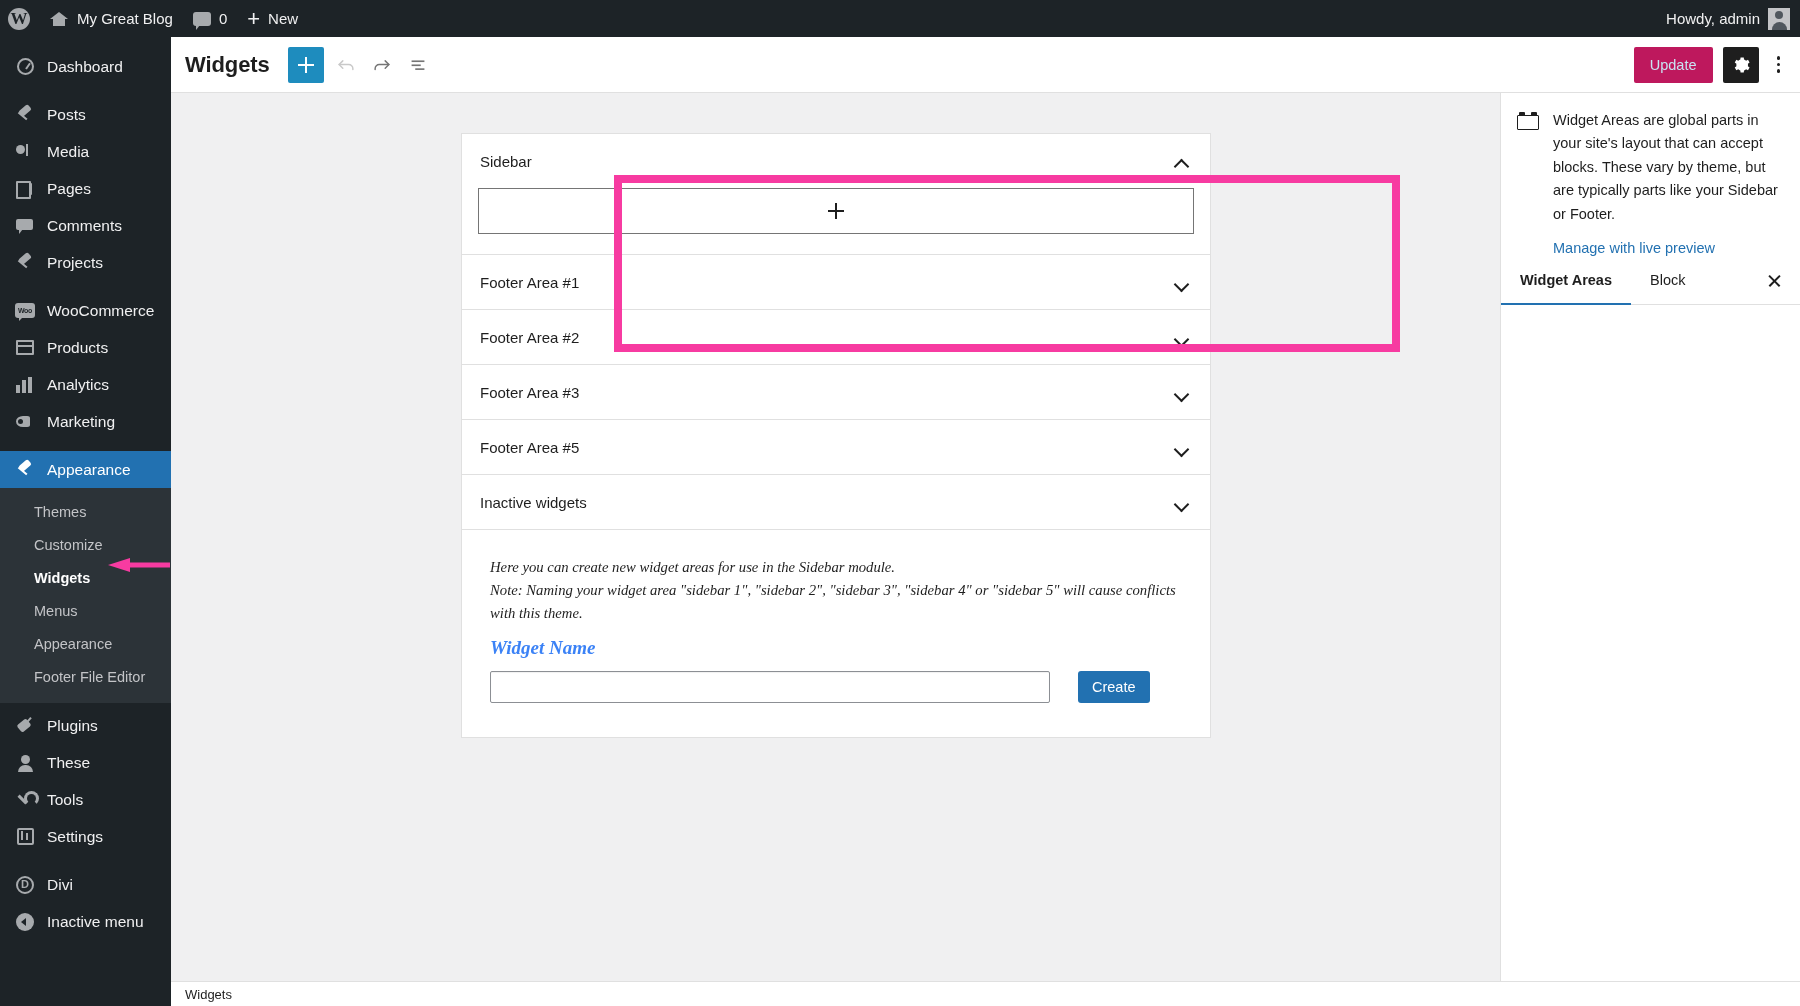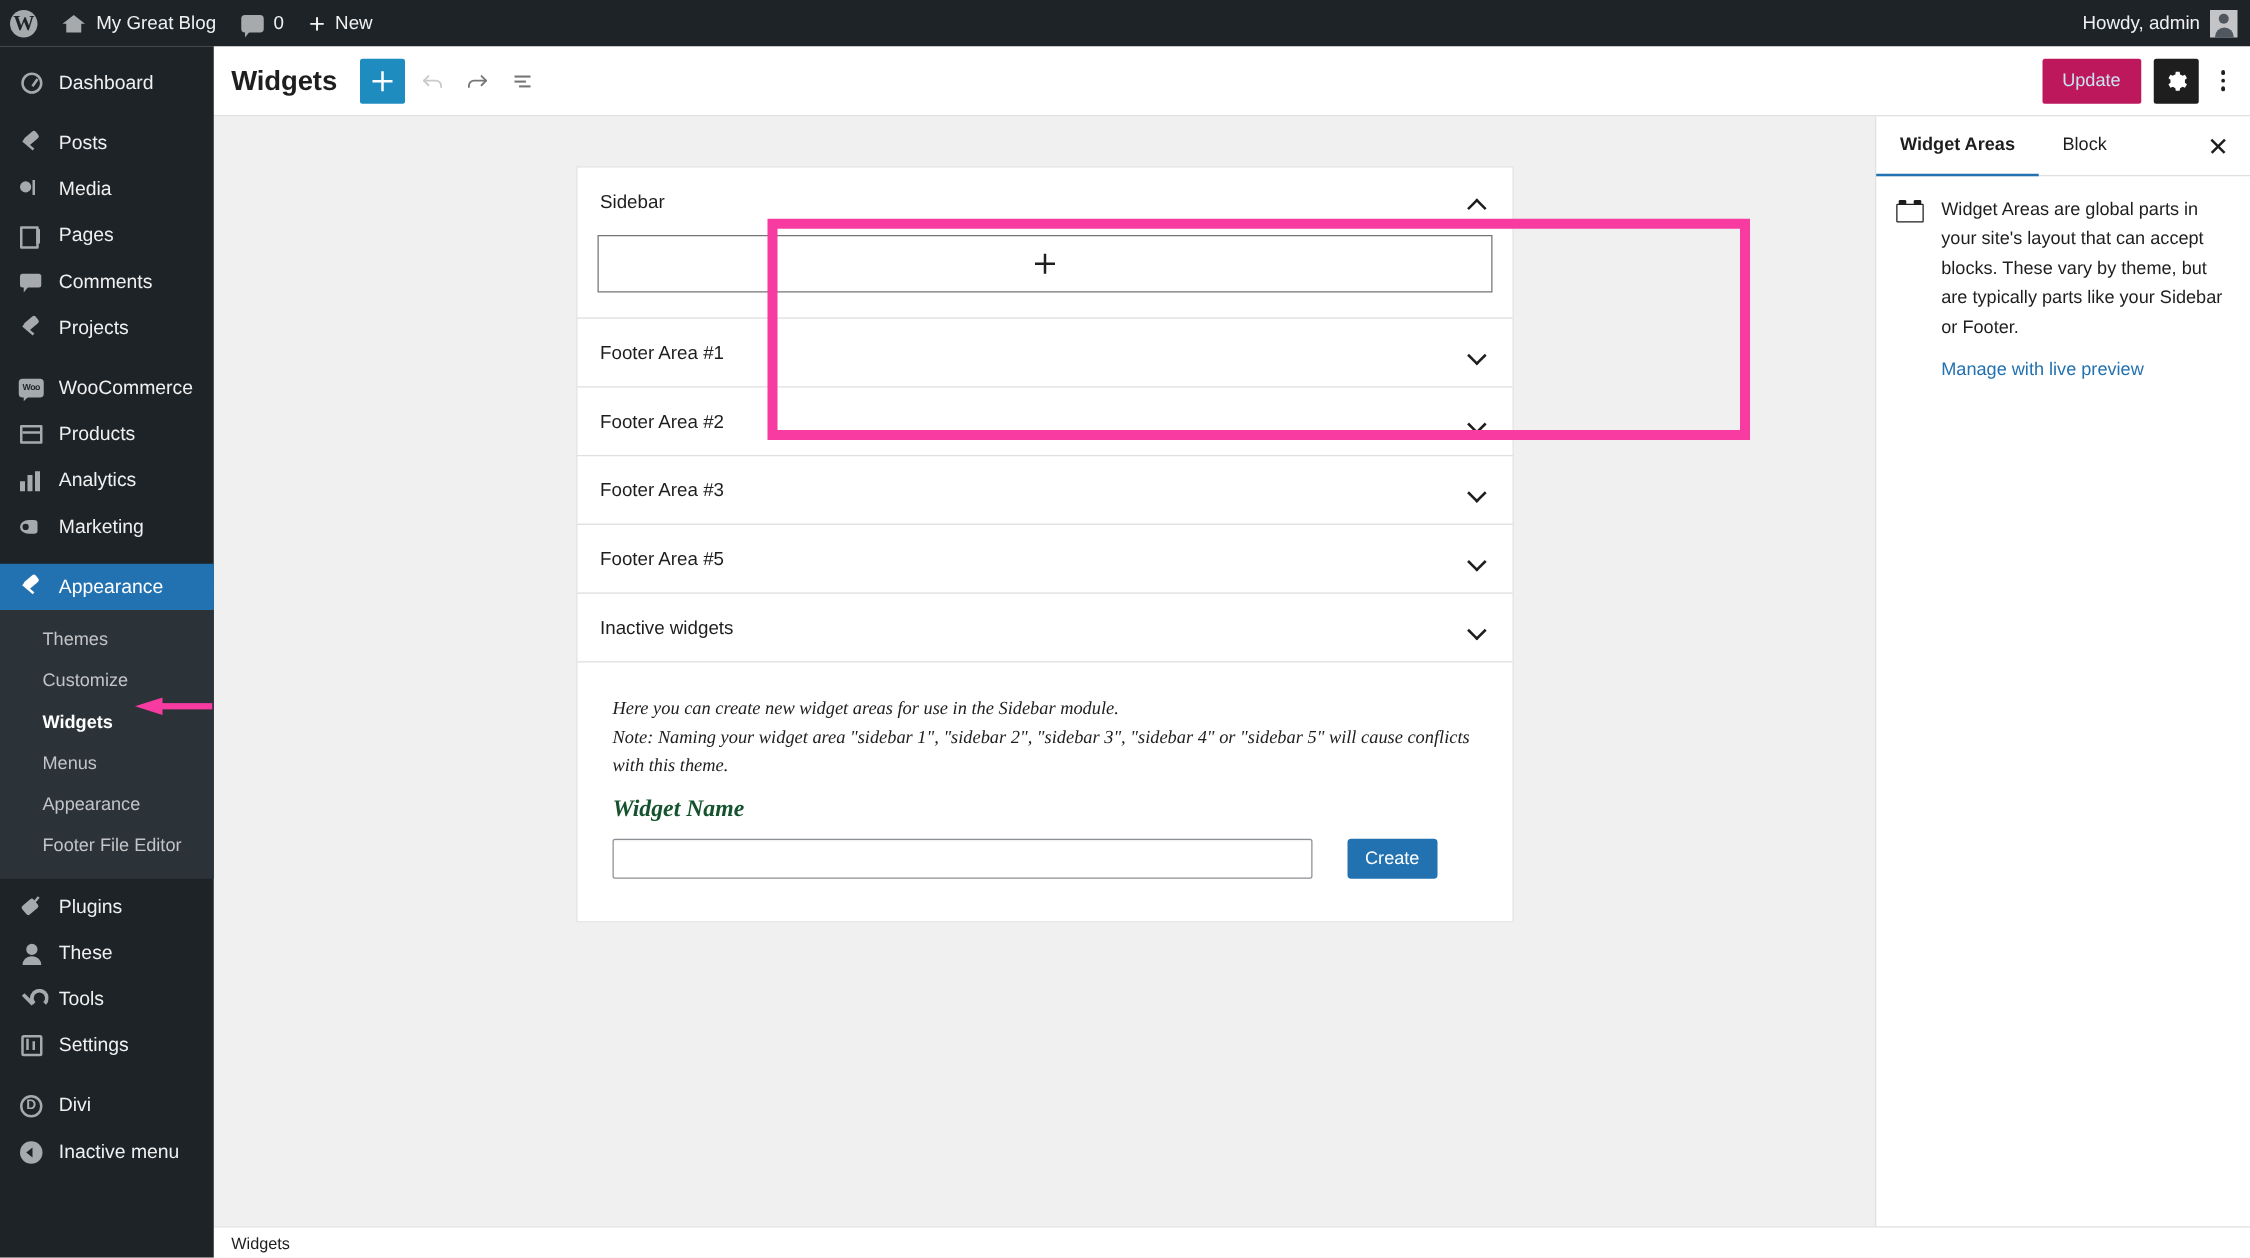--- a/index.html
+++ b/index.html
@@ -240,21 +240,21 @@
     background: #fff; border: 1px solid #e0e0e0; padding: 26px 28px 34px 28px;
   }
   .ca-note {
     font-family: "Liberation Serif", serif;
     font-style: italic; font-size: 14.7px; color: #1e1e1e;
     line-height: 1.55; max-width: 690px;
   }
   .ca-label {
     font-family: "Liberation Serif", serif;
     font-style: italic; font-weight: bold;
-    font-size: 19px; color: #14532d; margin-top: 13px; margin-bottom: 12px;
+    font-size: 19px; color: #3b82f6; margin-top: 13px; margin-bottom: 12px;
   }
   .ca-row { display: flex; gap: 28px; }
   #widget-name-input {
     width: 560px; height: 32px;
     border: 1px solid #8c8f94; background: #fff; border-radius: 2px;
     padding: 0 8px; font-size: 14px;
     font-family: "Liberation Sans", sans-serif;
     box-shadow: 0 1px 1px rgba(0,0,0,0.06) inset;
   }
   #btn-create {
@@ -593,40 +593,40 @@
           <button id="btn-create">Create</button>
         </div>
       </div>
 
     </div>
 
     <div id="pink-highlight"></div>
   </div>
 
   <div id="inspector">
+    <div id="inspector-body">
+      <div class="ia-icon">
+        <span class="wa-glyph">
+          <span class="tab-l"></span><span class="tab-r"></span><span class="outer"></span>
+        </span>
+      </div>
+      <div>
+        <div id="inspector-text">Widget Areas are global parts in your site's layout that can accept blocks. These vary by theme, but are typically parts like your Sidebar or Footer.</div>
+        <a id="manage-link">Manage with live preview</a>
+      </div>
+    </div>
     <div id="inspector-tabs">
       <div class="insp-tab active">Widget Areas</div>
       <div class="insp-tab">Block</div>
       <div id="inspector-close">
         <span class="x-ico">
             <i></i>
             <i></i>
           </span>
       </div>
     </div>
-    <div id="inspector-body">
-      <div class="ia-icon">
-        <span class="wa-glyph">
-          <span class="tab-l"></span><span class="tab-r"></span><span class="outer"></span>
-        </span>
-      </div>
-      <div>
-        <div id="inspector-text">Widget Areas are global parts in your site's layout that can accept blocks. These vary by theme, but are typically parts like your Sidebar or Footer.</div>
-        <a id="manage-link">Manage with live preview</a>
-      </div>
-    </div>
   </div>
 
   <div id="editor-footer">
     <span>Widgets</span>
   </div>
 
 </div>
 
 </body></html>

